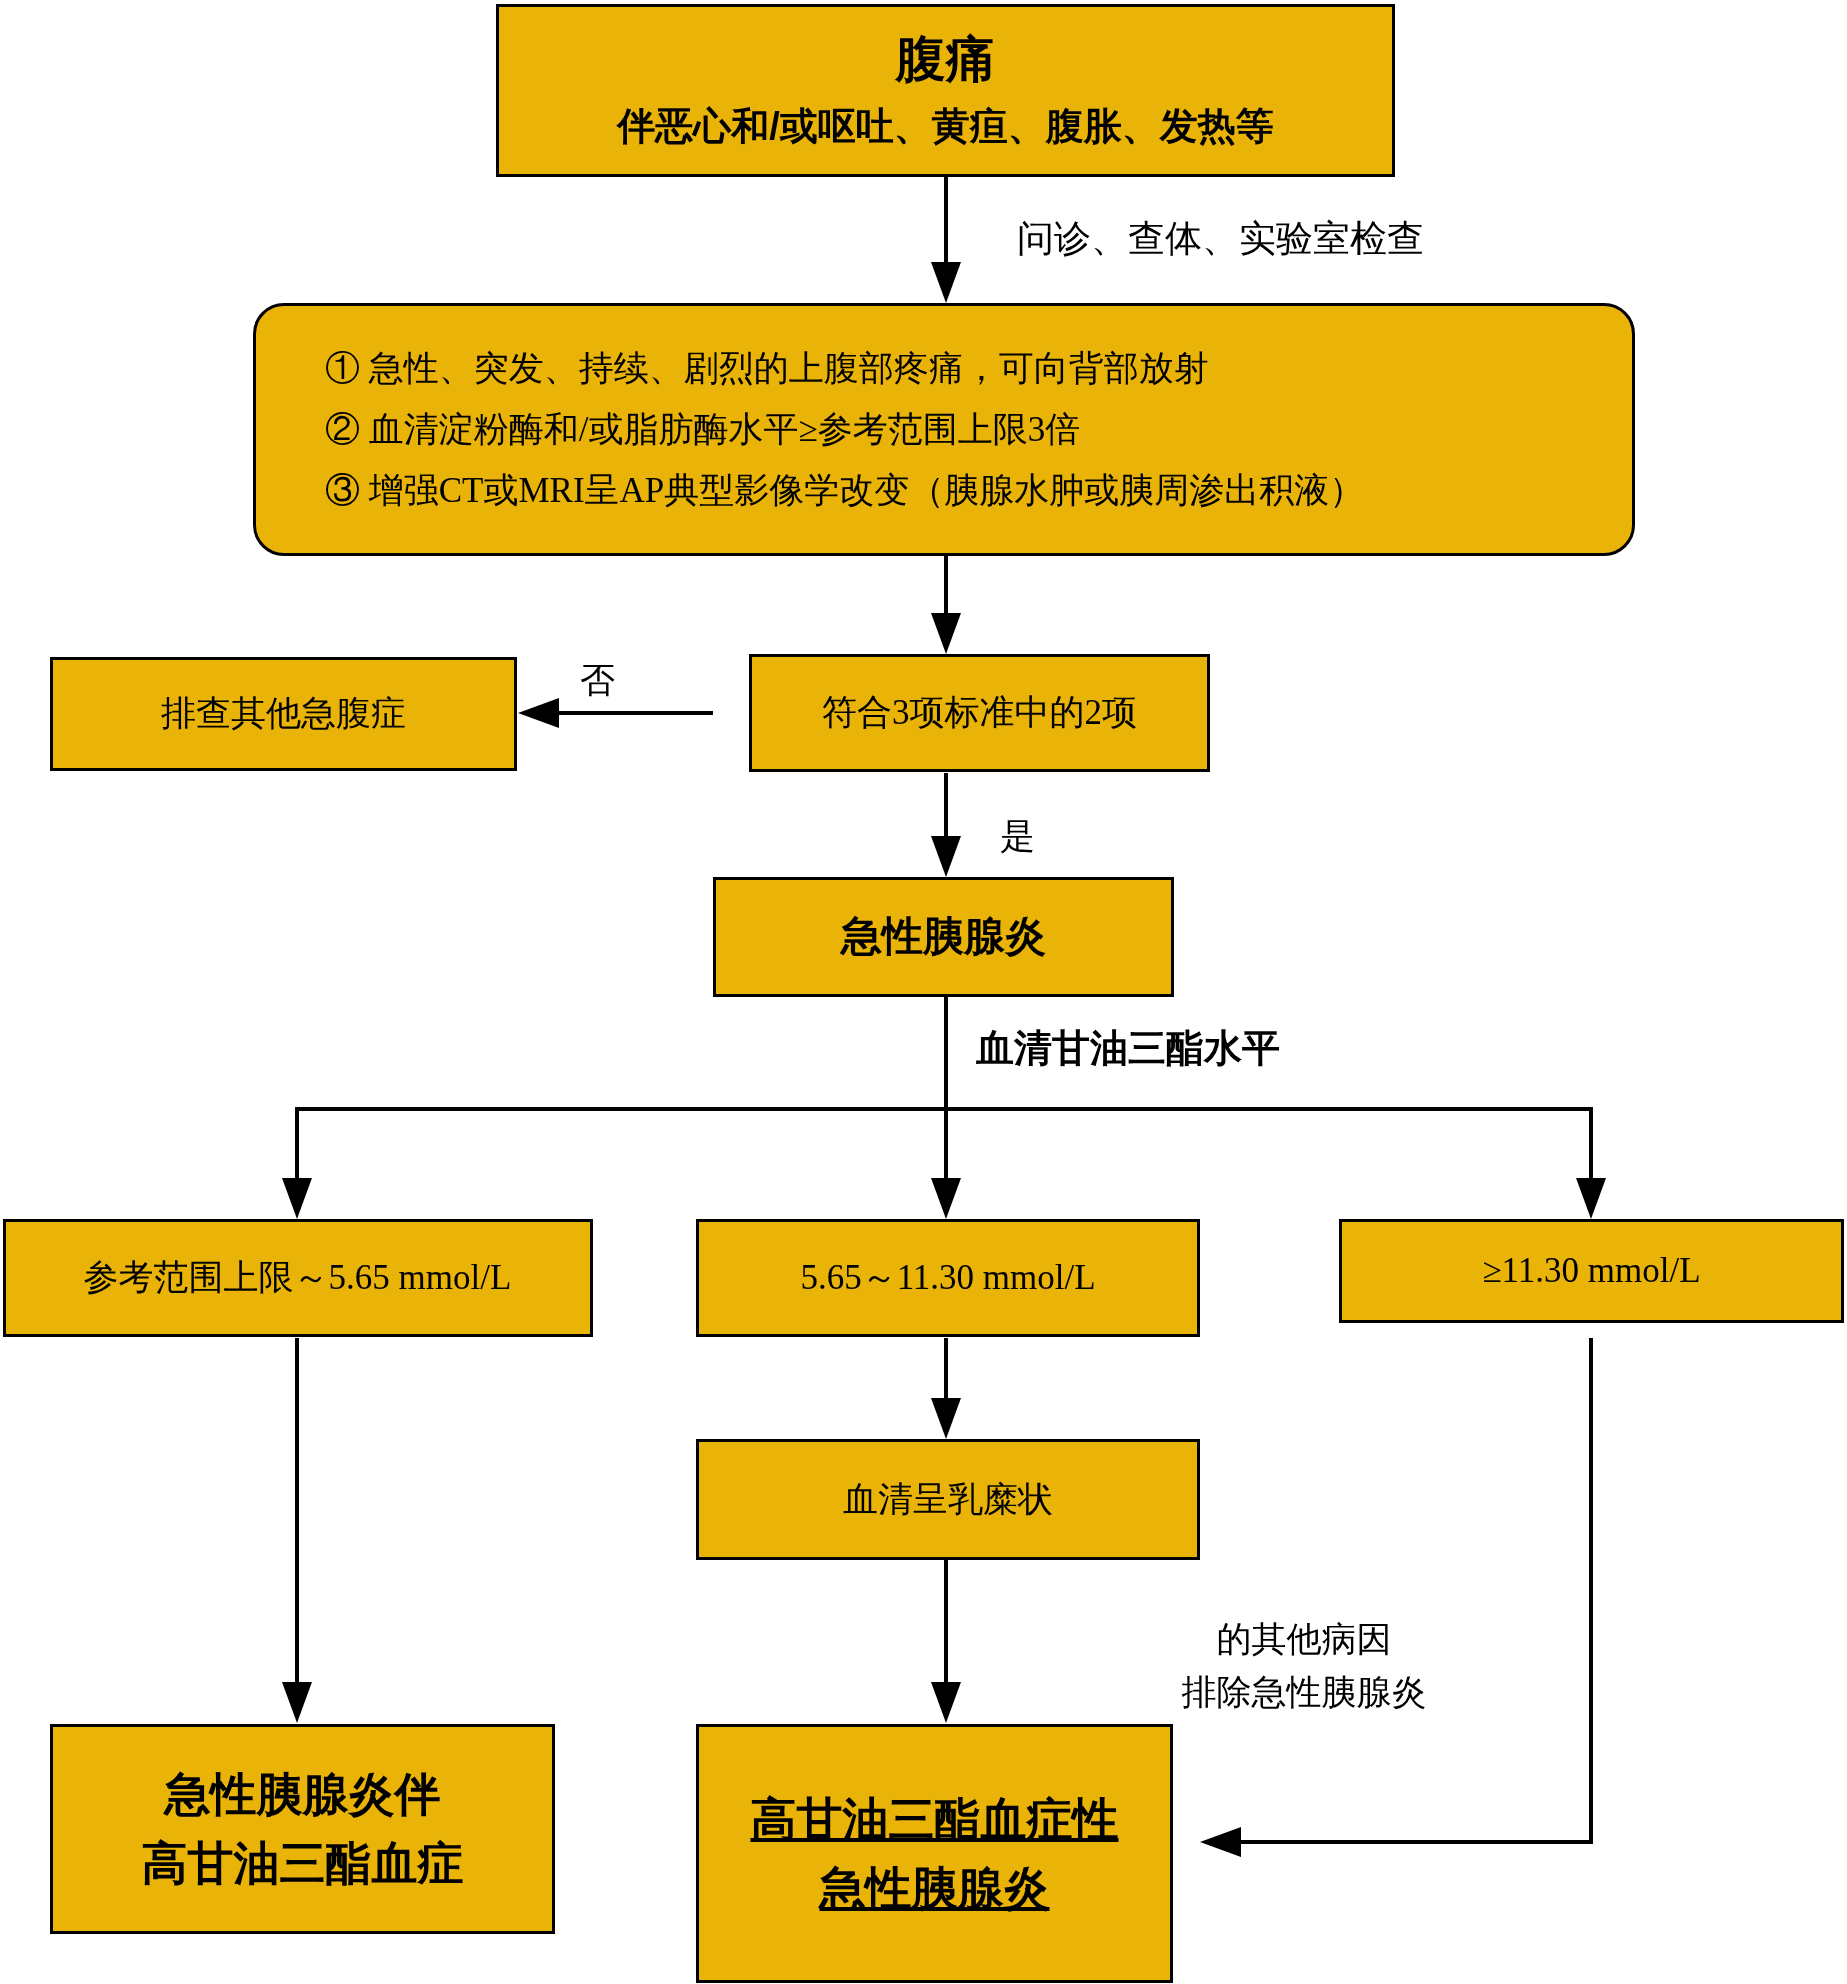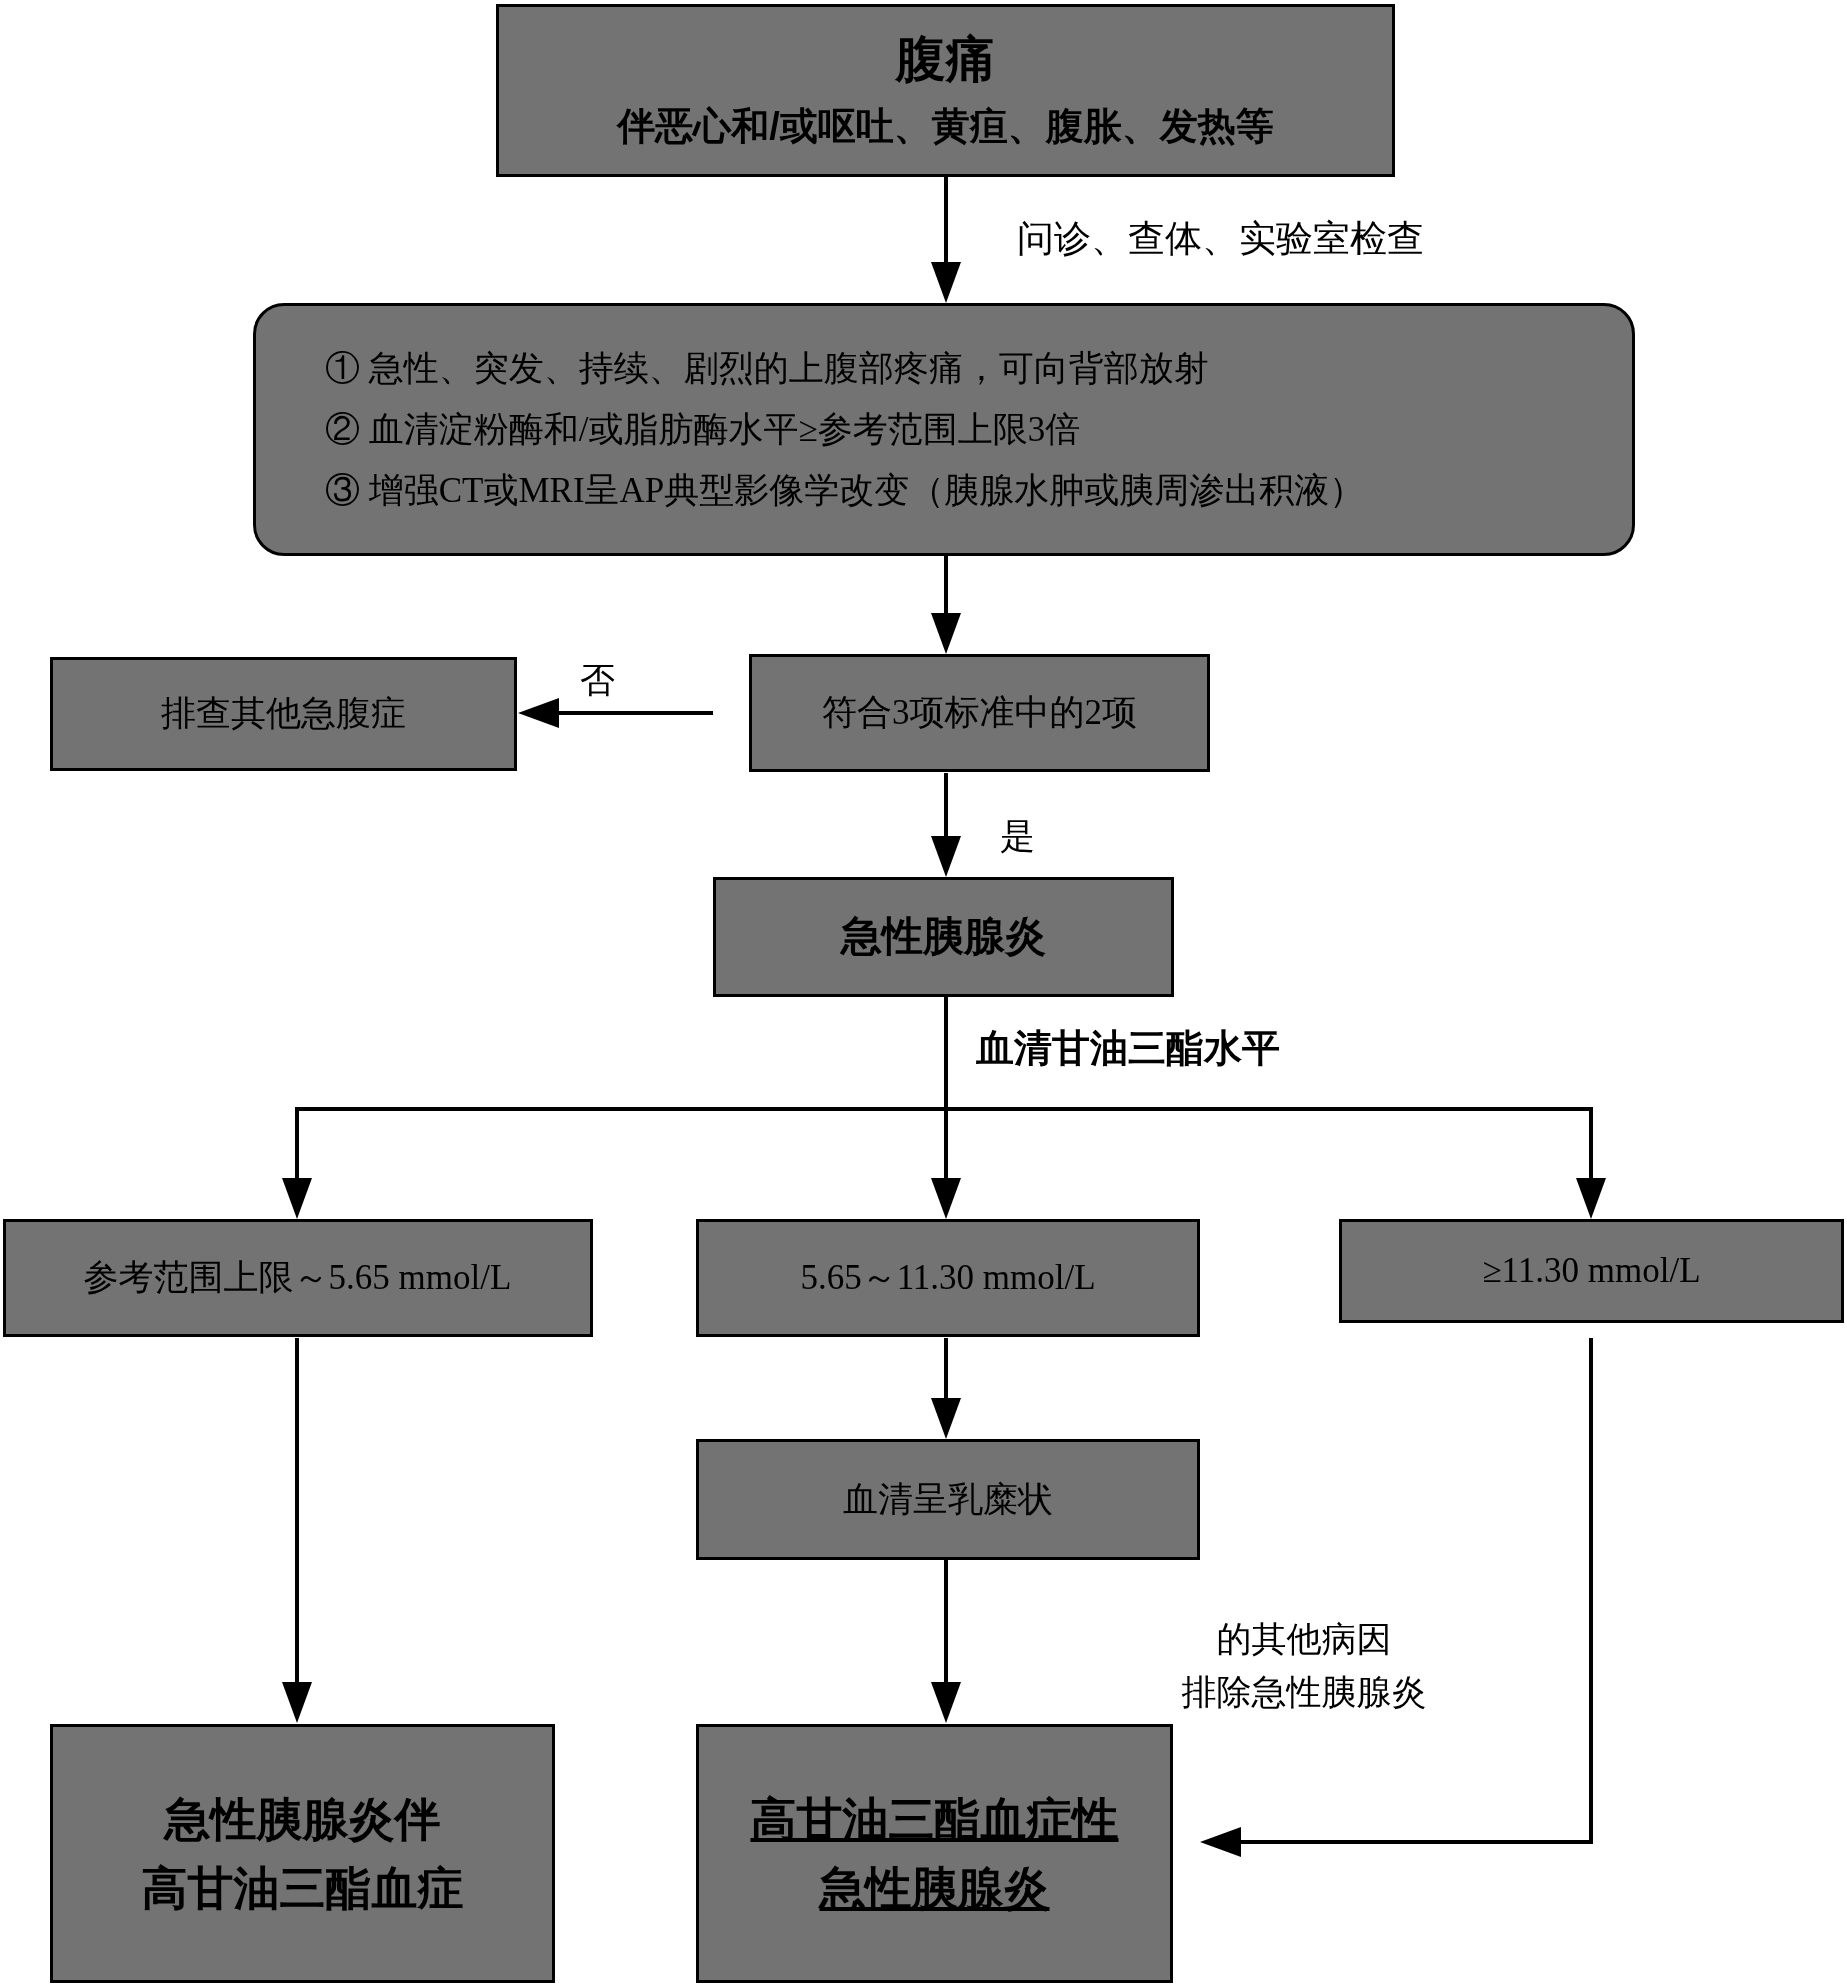--- a/index.html
+++ b/index.html
@@ -1,18 +1,18 @@
 <!DOCTYPE html>
 <html style="font-size:8px"><head>
 <meta charset="utf-8">
 <style>
   html,body{margin:0;padding:0;background:#ffffff;}
   #canvas{position:relative;width:1847px;height:1985px;background:#ffffff;overflow:hidden;
           font-family:"Liberation Serif","DejaVu Serif",serif;color:#000;}
-  .box{position:absolute;box-sizing:border-box;border:3.5px solid #000;background:#737373;
+  .box{position:absolute;box-sizing:border-box;border:3.5px solid #000;background:#eab308;
        display:flex;flex-direction:column;align-items:center;justify-content:center;
        text-align:center;color:#000;}
   .serif{font-family:"Liberation Serif","DejaVu Serif",serif;}
   .heiti{font-family:"Liberation Sans","DejaVu Sans",sans-serif;font-weight:bold;}
   .f70{font-size:35px;line-height:1.25;}
   .f74{font-size:37px;line-height:1.2;}
   .f76{font-size:38px;line-height:1.2;}
   .f84{font-size:41px;line-height:1.2;}
   .f94{font-size:46px;line-height:1.5;}
   .f102{font-size:50px;line-height:1.1;}
@@ -102,21 +102,21 @@
   <div class="arr-down" style="left:931px;top:1682px;"></div>
 
   <div class="vline" style="left:1589px;top:1338px;width:3.5px;height:506px;"></div>
   <div class="hline" style="left:1241px;top:1840px;width:351px;height:3.5px;"></div>
   <div class="arr-left" style="left:1200px;top:1827px;"></div>
   <div class="lbl serif f70 stack" style="left:1131px;top:1613px;width:346px;text-align:center;line-height:53px;">
     <span class="line">的其他病因</span>
     <span class="line">排除急性胰腺炎</span>
   </div>
 
-  <div class="box heiti f94 stack" style="left:50px;top:1724px;width:505px;height:259px;">
+  <div class="box heiti f94 stack" style="left:50px;top:1724px;width:505px;height:210px;">
     <span class="line">急性胰腺炎伴</span>
     <span class="line">高甘油三酯血症</span>
   </div>
 
   <div class="box heiti f94 stack" style="left:696px;top:1724px;width:477px;height:259px;text-decoration:underline;">
     <span class="line">高甘油三酯血症性</span>
     <span class="line">急性胰腺炎</span>
   </div>
 
 </div>

